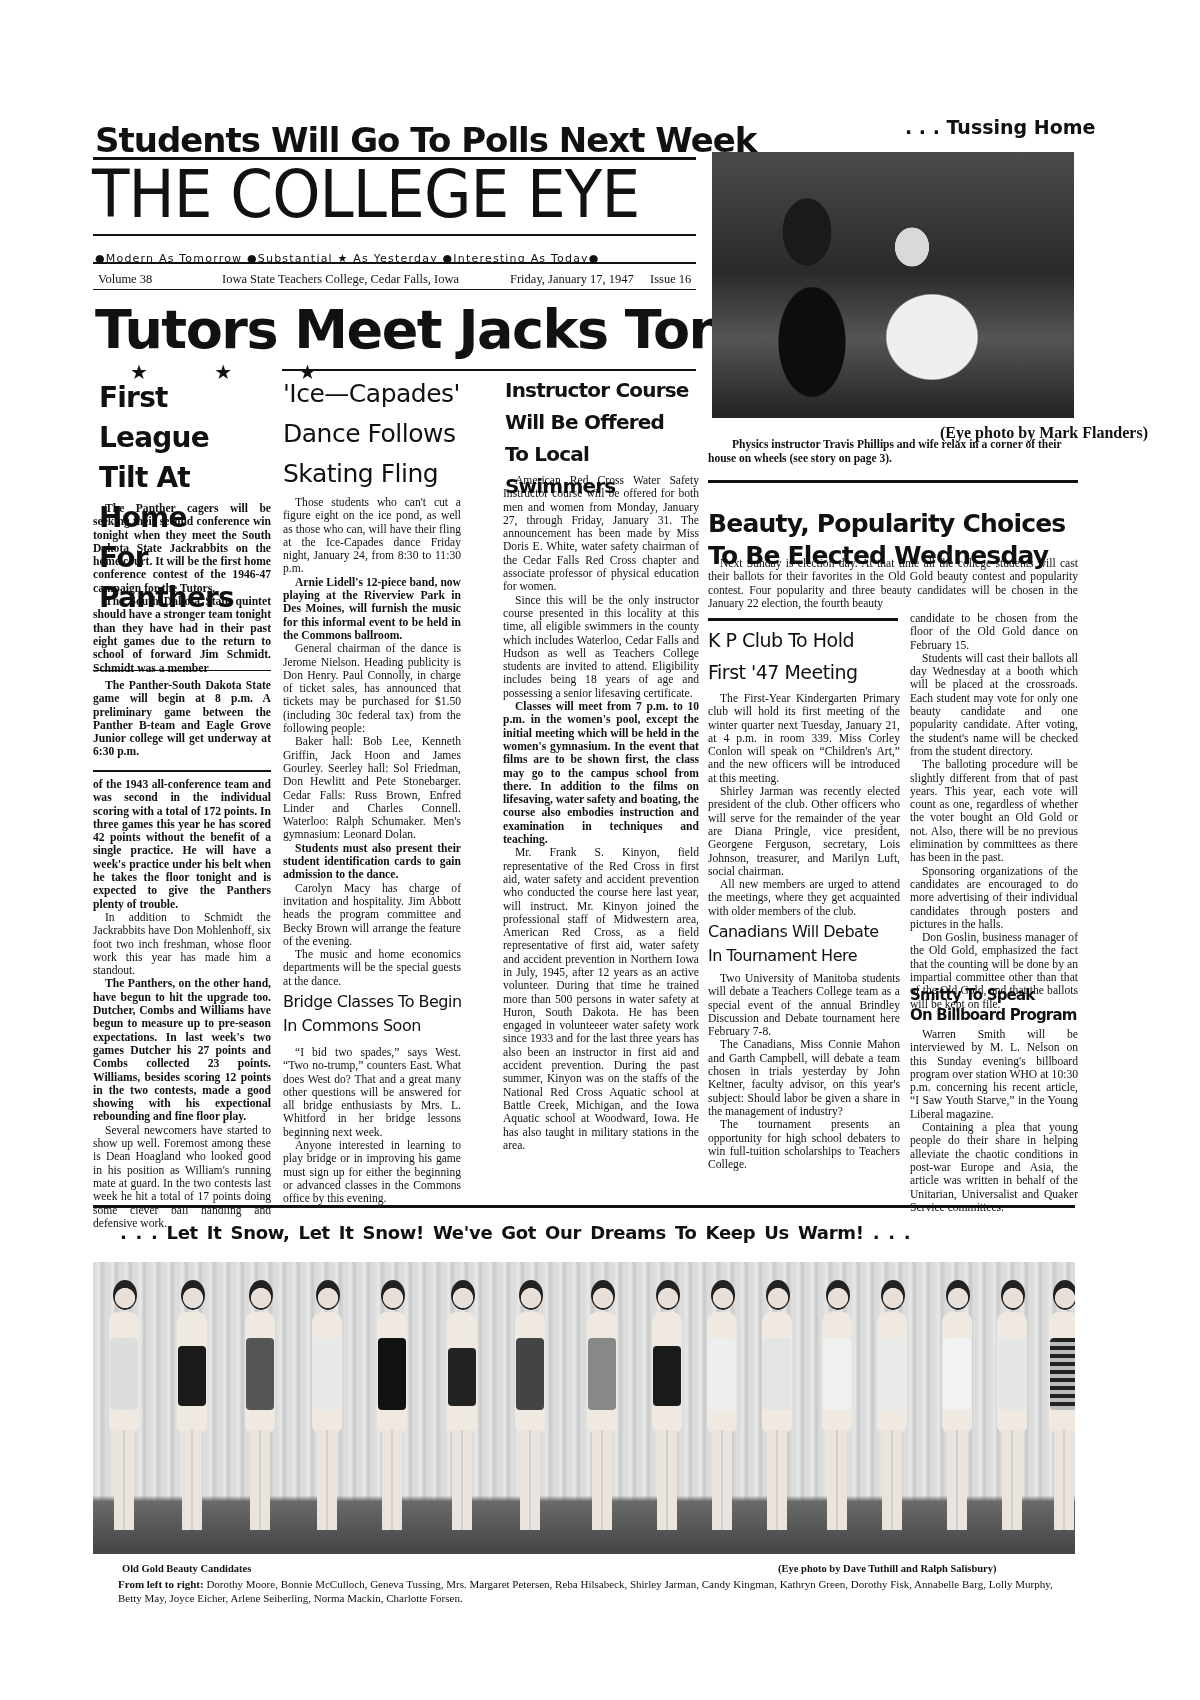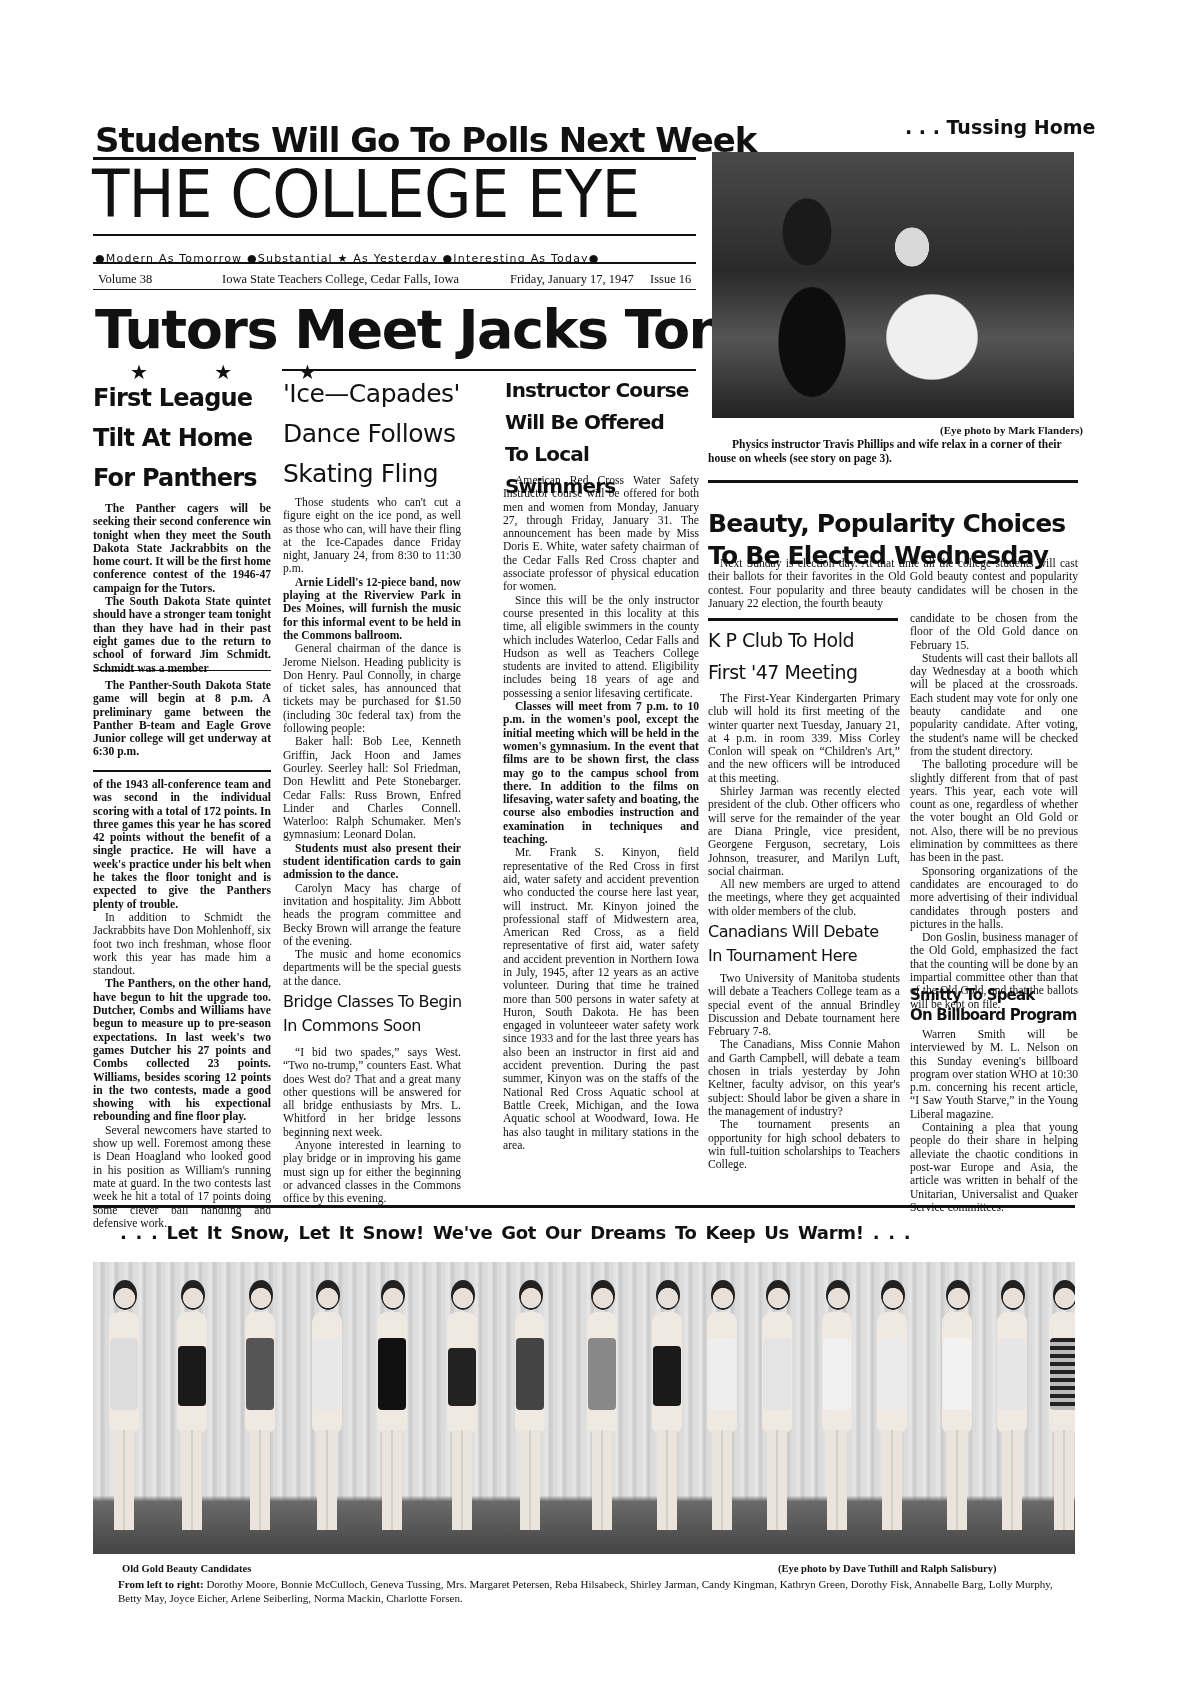--- a/index.html
+++ b/index.html
@@ -60,27 +60,27 @@
 <div class="abs info-line" style="left:98px;">Volume 38</div>
 <div class="abs info-line" style="left:222px;">Iowa State Teachers College, Cedar Falls, Iowa</div>
 <div class="abs info-line" style="left:510px;">Friday, January 17, 1947</div>
 <div class="abs info-line" style="left:650px;">Issue 16</div>
 <div class="rule" style="left:93px; top:289px; width:603px; height:1px;"></div>
 
 <div class="abs banner">Tutors Meet Jacks Tonight</div>
 <div class="abs stars">★ ★ ★</div>
 
 <div class="abs photo trailer-photo"></div>
-<div class="abs serif" style="left:940px; top:424px; font-size:11px; font-weight:bold; white-space:nowrap;">(Eye photo by Mark Flanders)</div>
+<div class="abs serif" style="left:940px; top:424px; font-size:16px; font-weight:bold; white-space:nowrap;">(Eye photo by Mark Flanders)</div>
 <div class="abs serif" style="left:708px; top:438px; width:370px; font-size:11.5px; font-weight:bold; line-height:13.5px; text-indent:24px;">Physics instructor Travis Phillips and wife relax in a corner of their house on wheels (see story on page 3).</div>
 <div class="rule" style="left:708px; top:480px; width:370px; height:3px;"></div>
 
 <div class="rule" style="left:282px; top:369px; width:414px; height:2px;"></div>
 
-<div class="abs h-bold" style="left:93px; top:378px; width:180px; font-size:24px;">
+<div class="abs h-bold" style="left:99px; top:378px; width:180px; font-size:28px;">
   <div>First League</div>
   <div>Tilt At Home</div>
   <div>For Panthers</div>
 </div>
 <div class="abs col-text" style="left:93px; top:502px; width:178px;">
   <p class="bold-text">The Panther cagers will be seeking their second conference win tonight when they meet the South Dakota State Jackrabbits on the home court. It will be the first home conference contest of the 1946-47 campaign for the Tutors.</p>
   <p class="bold-text">The South Dakota State quintet should have a stronger team tonight than they have had in their past eight games due to the return to school of forward Jim Schmidt. Schmidt was a member</p>
 </div>
 <div class="rule" style="left:93px; top:670px; width:178px; height:1px;"></div>
 <div class="abs col-text bold-text" style="left:93px; top:679px; width:178px;">

